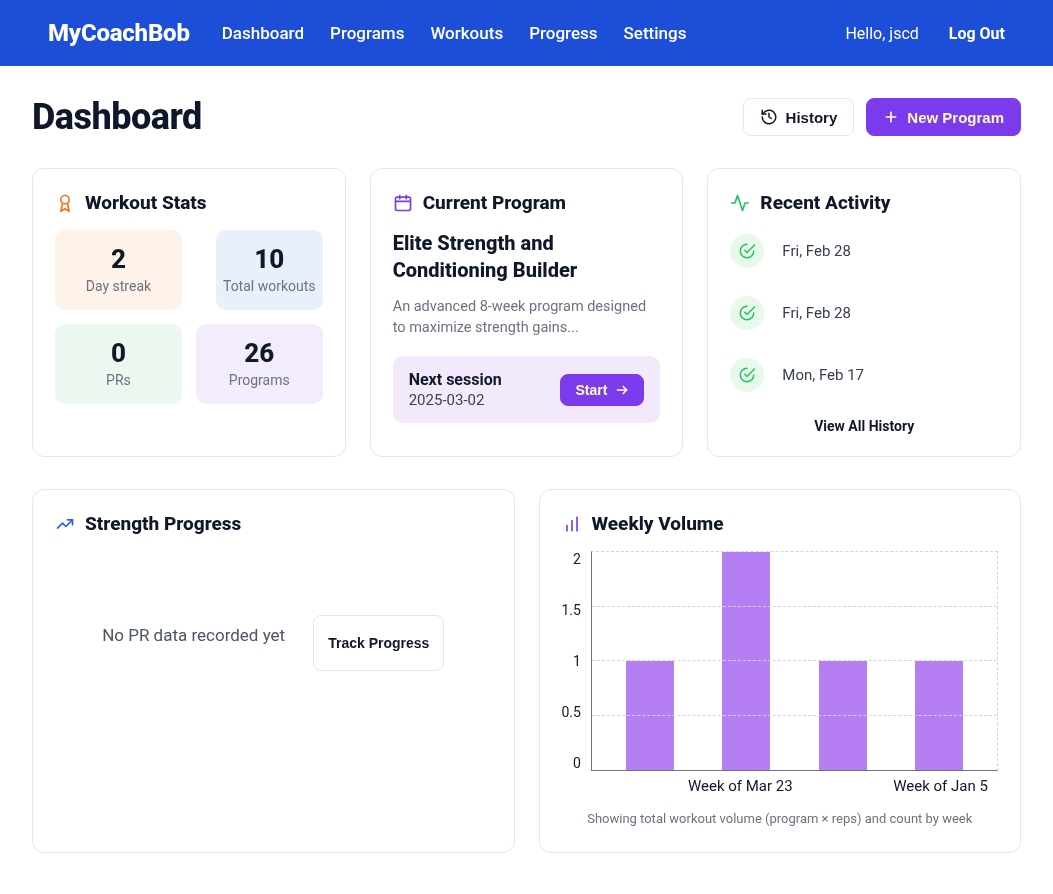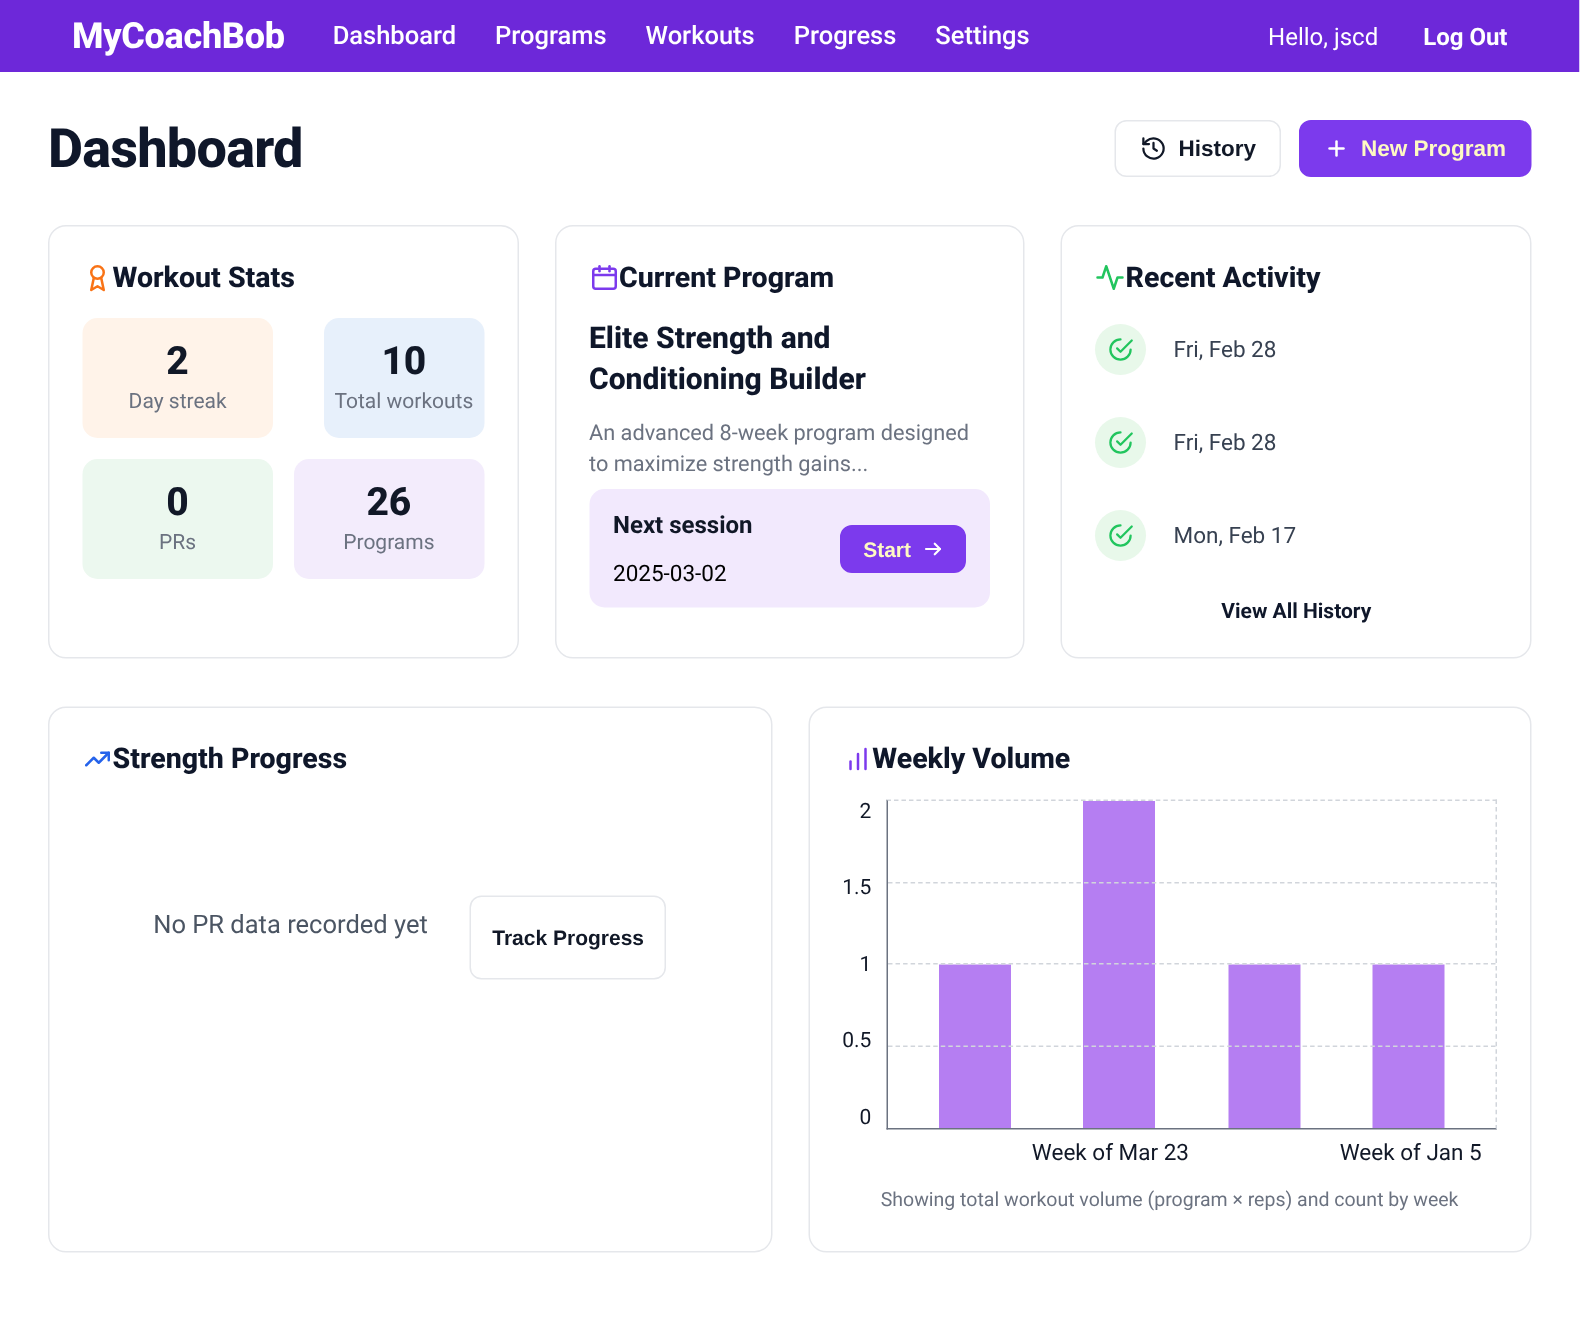--- a/index.html
+++ b/index.html
@@ -5,23 +5,23 @@
   * { box-sizing: border-box; margin: 0; padding: 0; }
   body {
     font-family: -apple-system, BlinkMacSystemFont, "Segoe UI", Roboto, Helvetica, Arial, sans-serif;
     background: #ffffff;
     color: #0f172a;
     width: 1053px;
   }
 
   
   .topbar {
-    background: #6d28d9;
+    background: #1d4ed8;
     color: #ffffff;
-    height: 48px;
+    height: 66px;
     display: flex;
     align-items: center;
     padding: 0 48px;
   }
   .brand {
     font-size: 24px;
     font-weight: 800;
     letter-spacing: -0.2px;
     margin-right: 32px;
   }
@@ -104,21 +104,21 @@
   .card {
     border: 1px solid #e5e7eb;
     border-radius: 12px;
     padding: 22px 22px;
     flex: 1 1 0;
     background: #ffffff;
   }
   .card-title-row {
     display: flex;
     align-items: center;
-    gap: 0;
+    gap: 10px;
     margin-bottom: 16px;
   }
   .card-title {
     font-size: 19px;
     font-weight: 800;
     color: #0f172a;
   }
 
   
   .stat-grid {
@@ -150,39 +150,39 @@
   .program-name {
     font-size: 20px;
     font-weight: 800;
     line-height: 1.35;
     margin-bottom: 12px;
   }
   .program-desc {
     font-size: 14.5px;
     color: #6b7280;
     line-height: 1.45;
-    margin-bottom: 6px;
+    margin-bottom: 18px;
   }
   .next-session {
     background: #f2e9fd;
     border-radius: 10px;
     padding: 14px 16px;
     display: flex;
     align-items: center;
     justify-content: space-between;
   }
   .next-session .ns-title {
     font-size: 16px;
     font-weight: 700;
     color: #111827;
   }
   .next-session .ns-date {
     font-size: 15px;
-    color: #000000;
-    margin-top: 14px;
+    color: #404040;
+    margin-top: 2px;
   }
 
   
   .activity-list { display: flex; flex-direction: column; gap: 28px; margin-top: 20px; }
   .activity-item {
     display: flex;
     align-items: center;
     gap: 18px;
   }
   .check-badge {

